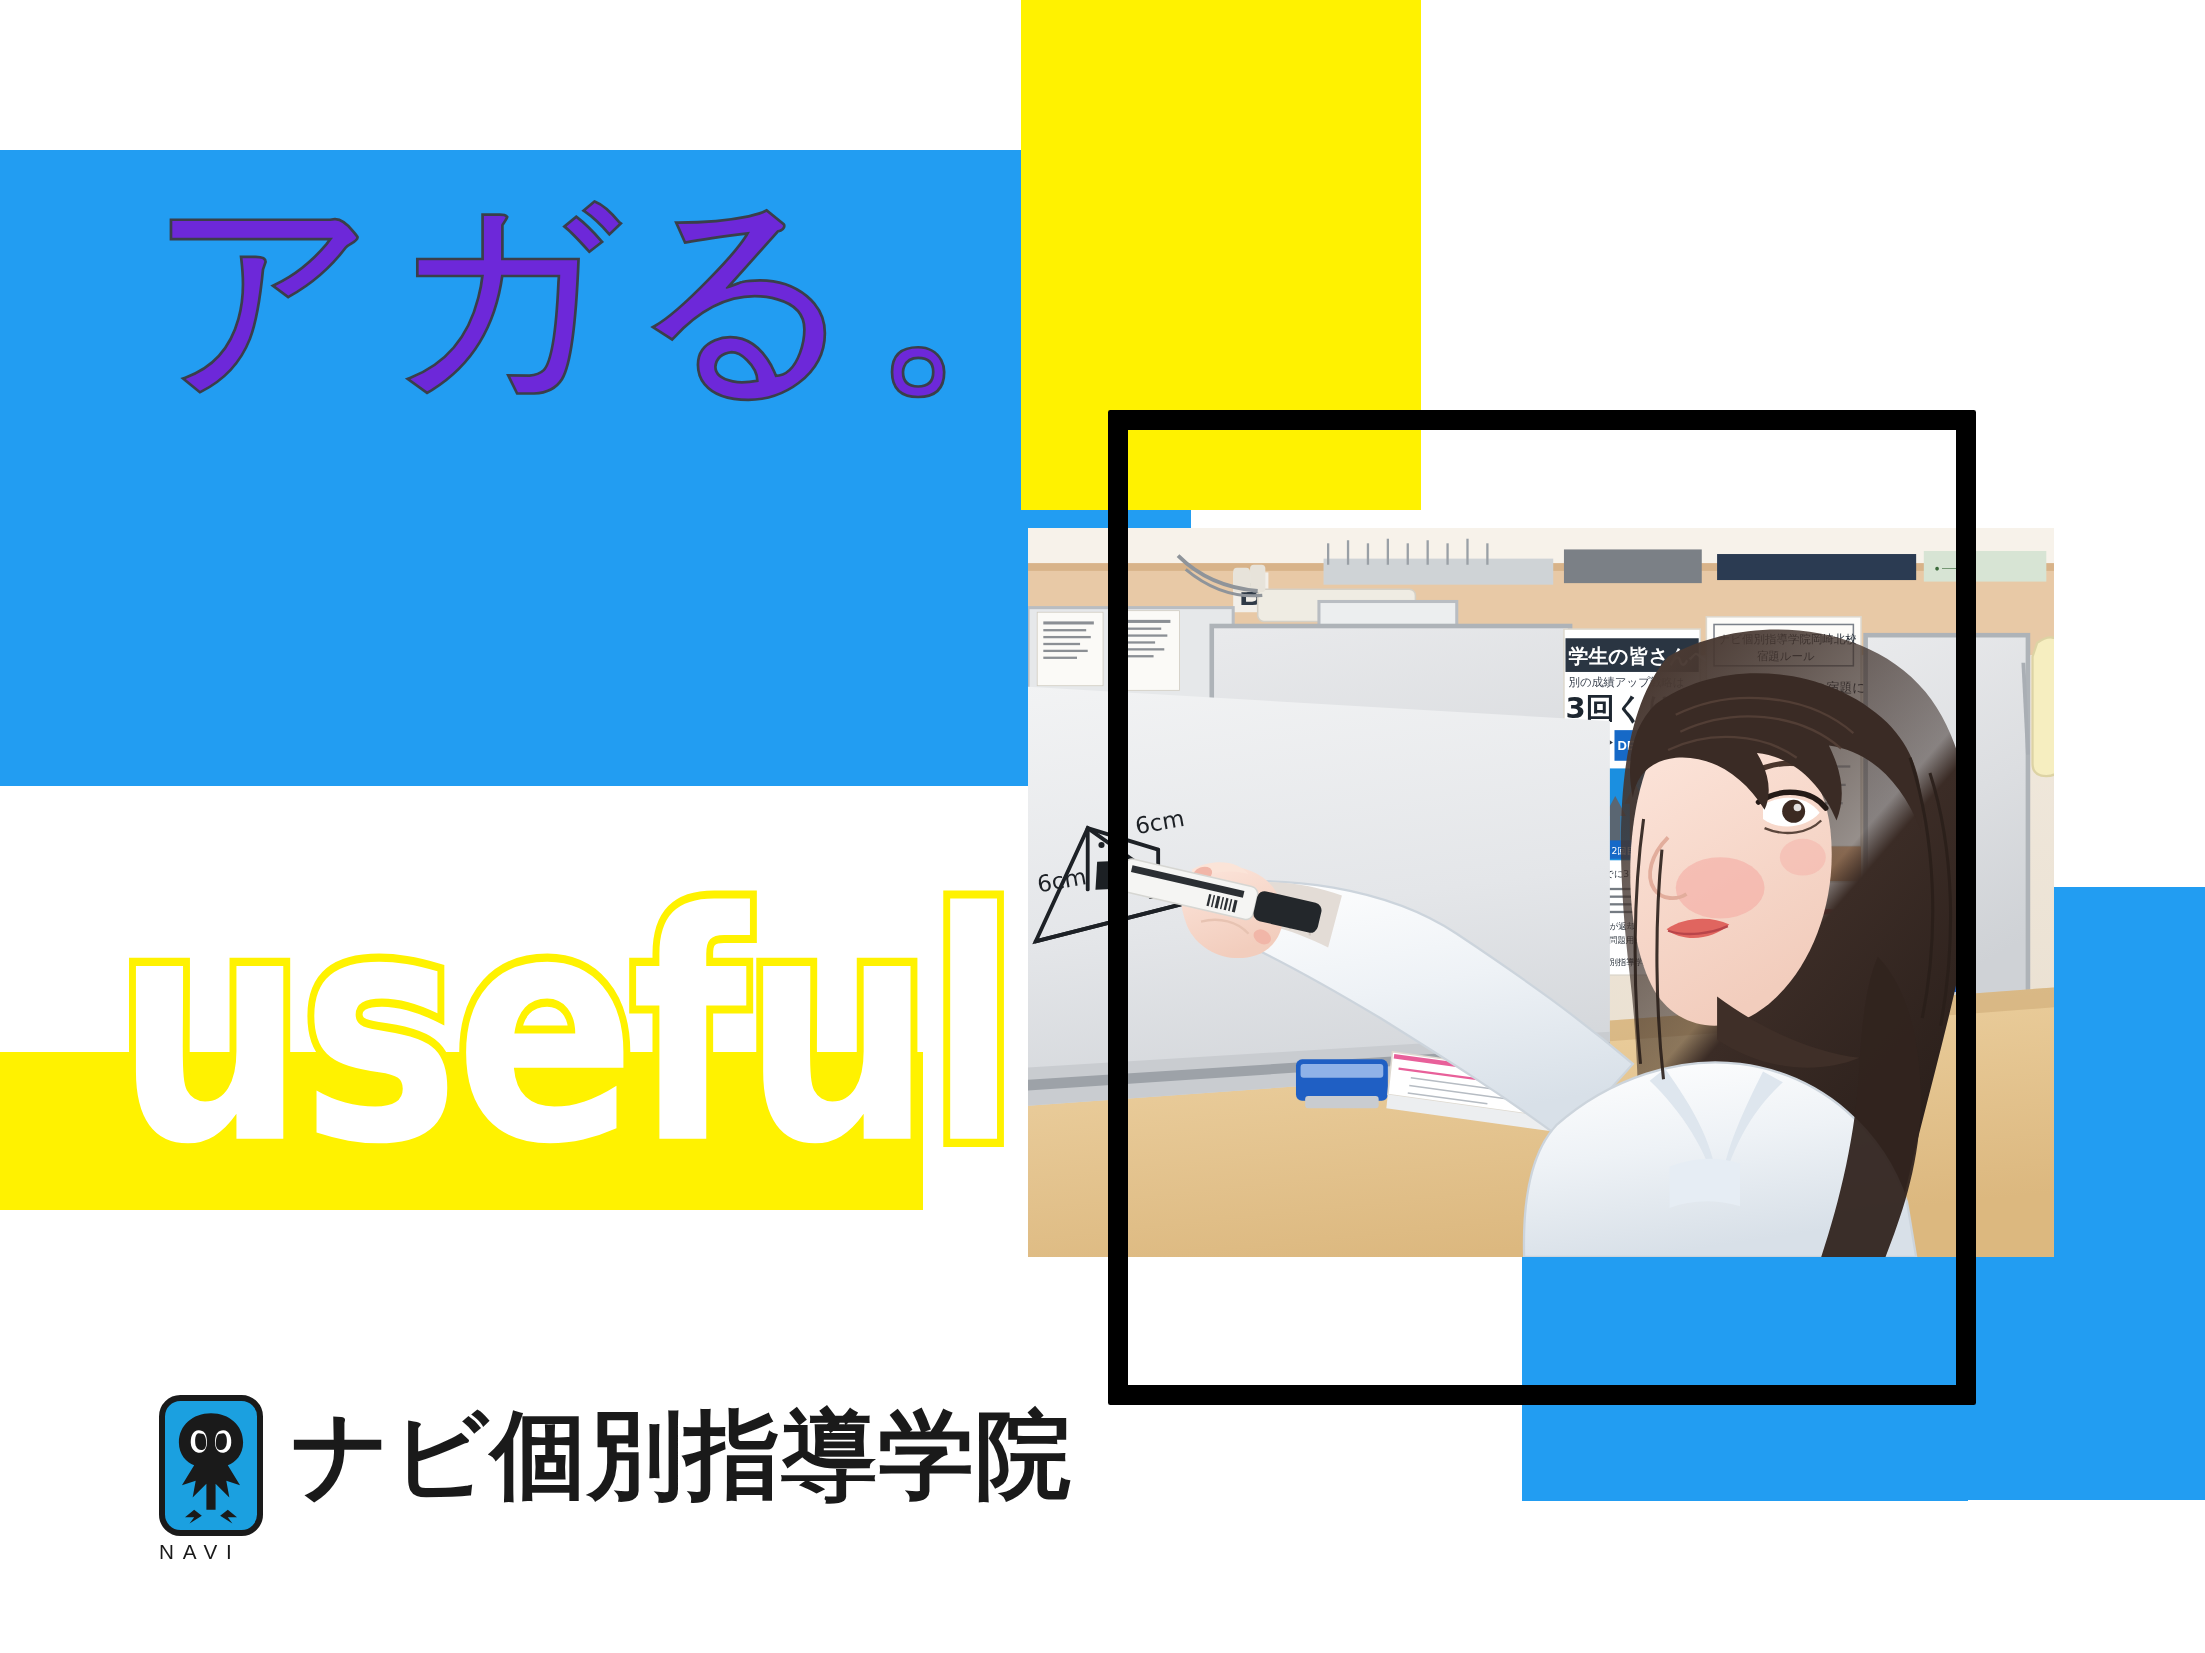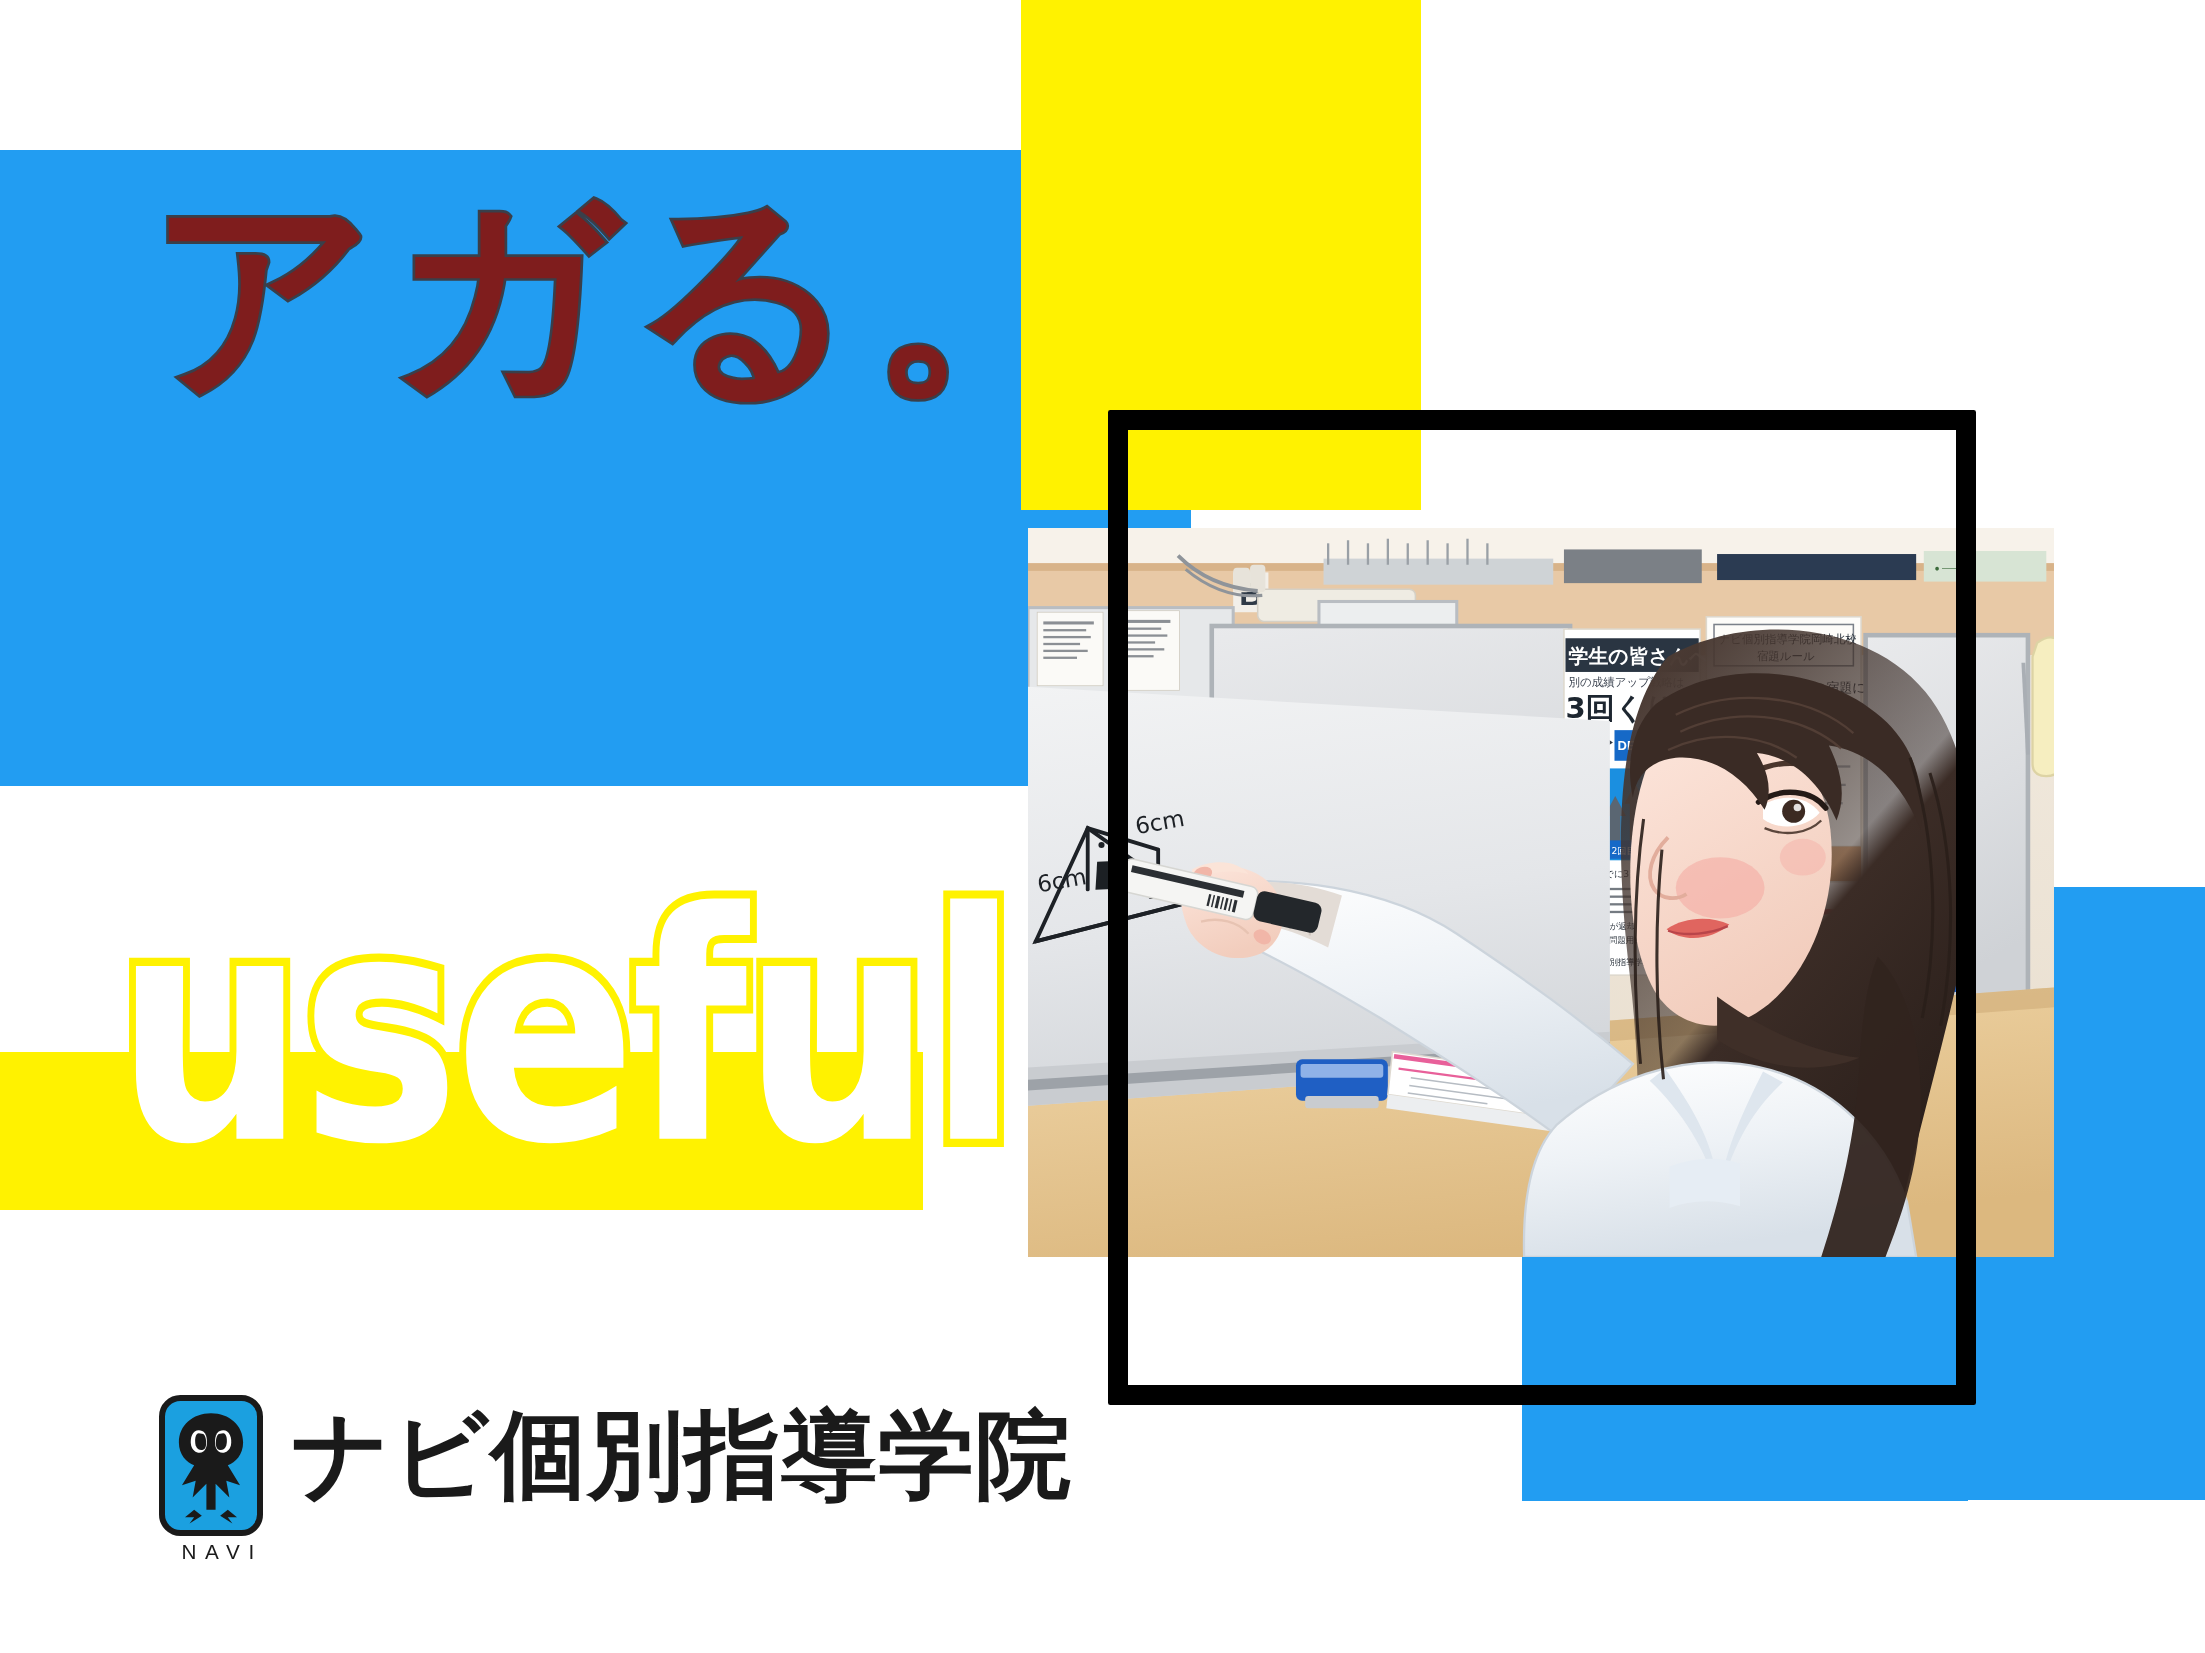--- a/index.html
+++ b/index.html
@@ -26,22 +26,22 @@
 
   #block-blue-top-left   { left: 0;      top: 150px;  width: 1191px; height: 636px;  background: #229DF2; }
   #block-yellow-top      { left: 1021px; top: 0;      width: 400px;  height: 510px;  background: #FFF200; }
   #block-yellow-bottom   { left: 0;      top: 1052px; width: 923px; height: 158px;  background: #FFF200; }
   #block-blue-right      { left: 1773px; top: 887px; width: 432px;  height: 613px;  background: #229DF2; }
   #block-blue-lower      { left: 1522px; top: 1256px; width: 446px;  height: 245px;  background: #229DF2; }
 
   
   .headline {
     position: absolute;
-    color: #7f1d1d;
-    font-weight: 700;
+    color: #6d28d9;
+    font-weight: 400;
     line-height: 1;
     white-space: nowrap;
     letter-spacing: 0.06em;
     -webkit-text-stroke: 5.4px #3a3f4a;
     paint-order: stroke fill;
     font-family: "DejaVu Sans", "Liberation Sans", sans-serif;
   }
   #headline-line-1 {
     left: 150px;
     top: 184px;
@@ -121,21 +121,21 @@
   }
   #logo-mark-figure {
     position: absolute;
     inset: 0;
   }
   #logo-navi-text {
     position: absolute;
     left: 0;
     top: 145px;
     width: 104px;
-    text-align: right;
+    text-align: left;
     font-size: 20.7px;
     letter-spacing: 0.42em;
     color: #1a1a1a;
     font-family: "Liberation Sans", sans-serif;
   }
   #logo-wordmark {
     margin-left: 29px;
     margin-top: 12.3px;
     font-size: 96px;
     line-height: 1;

